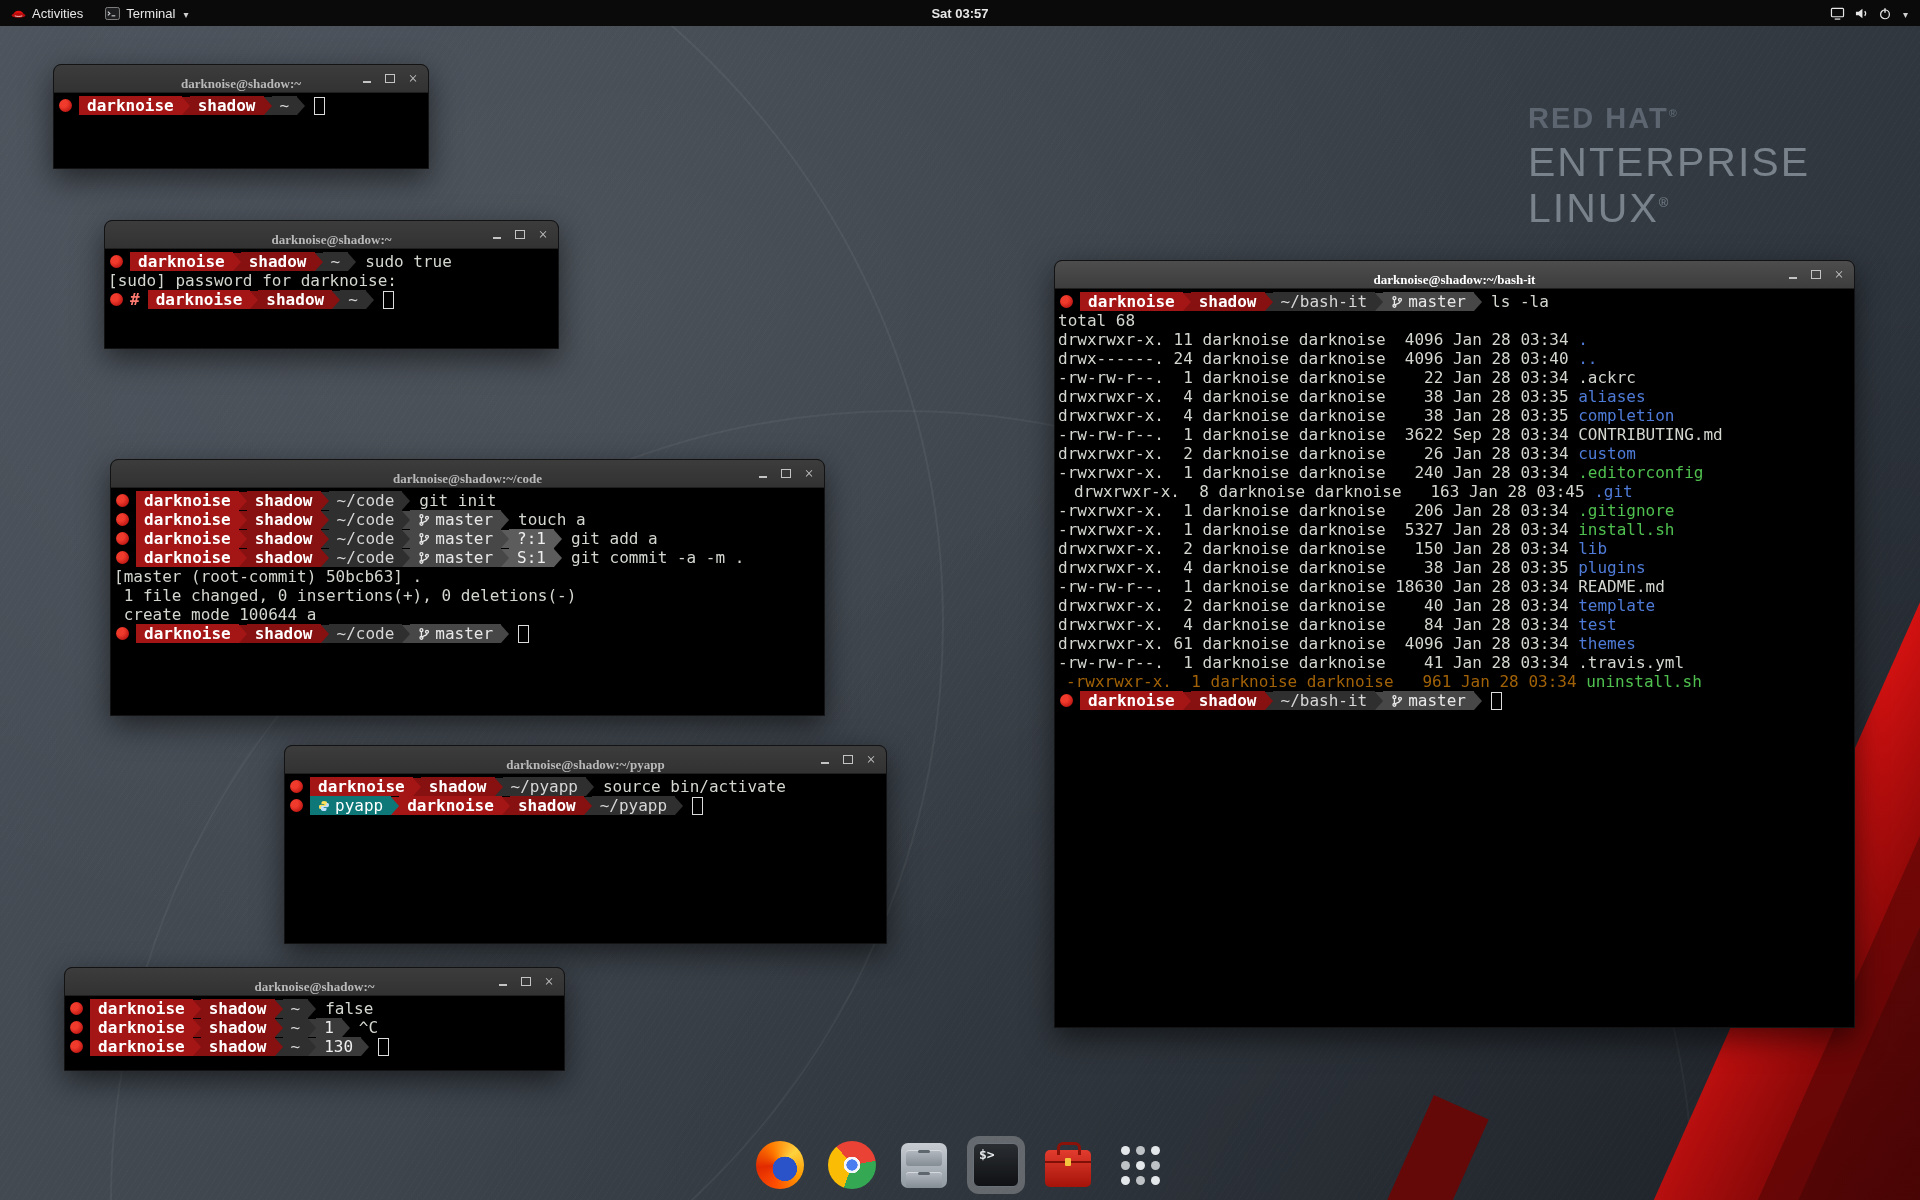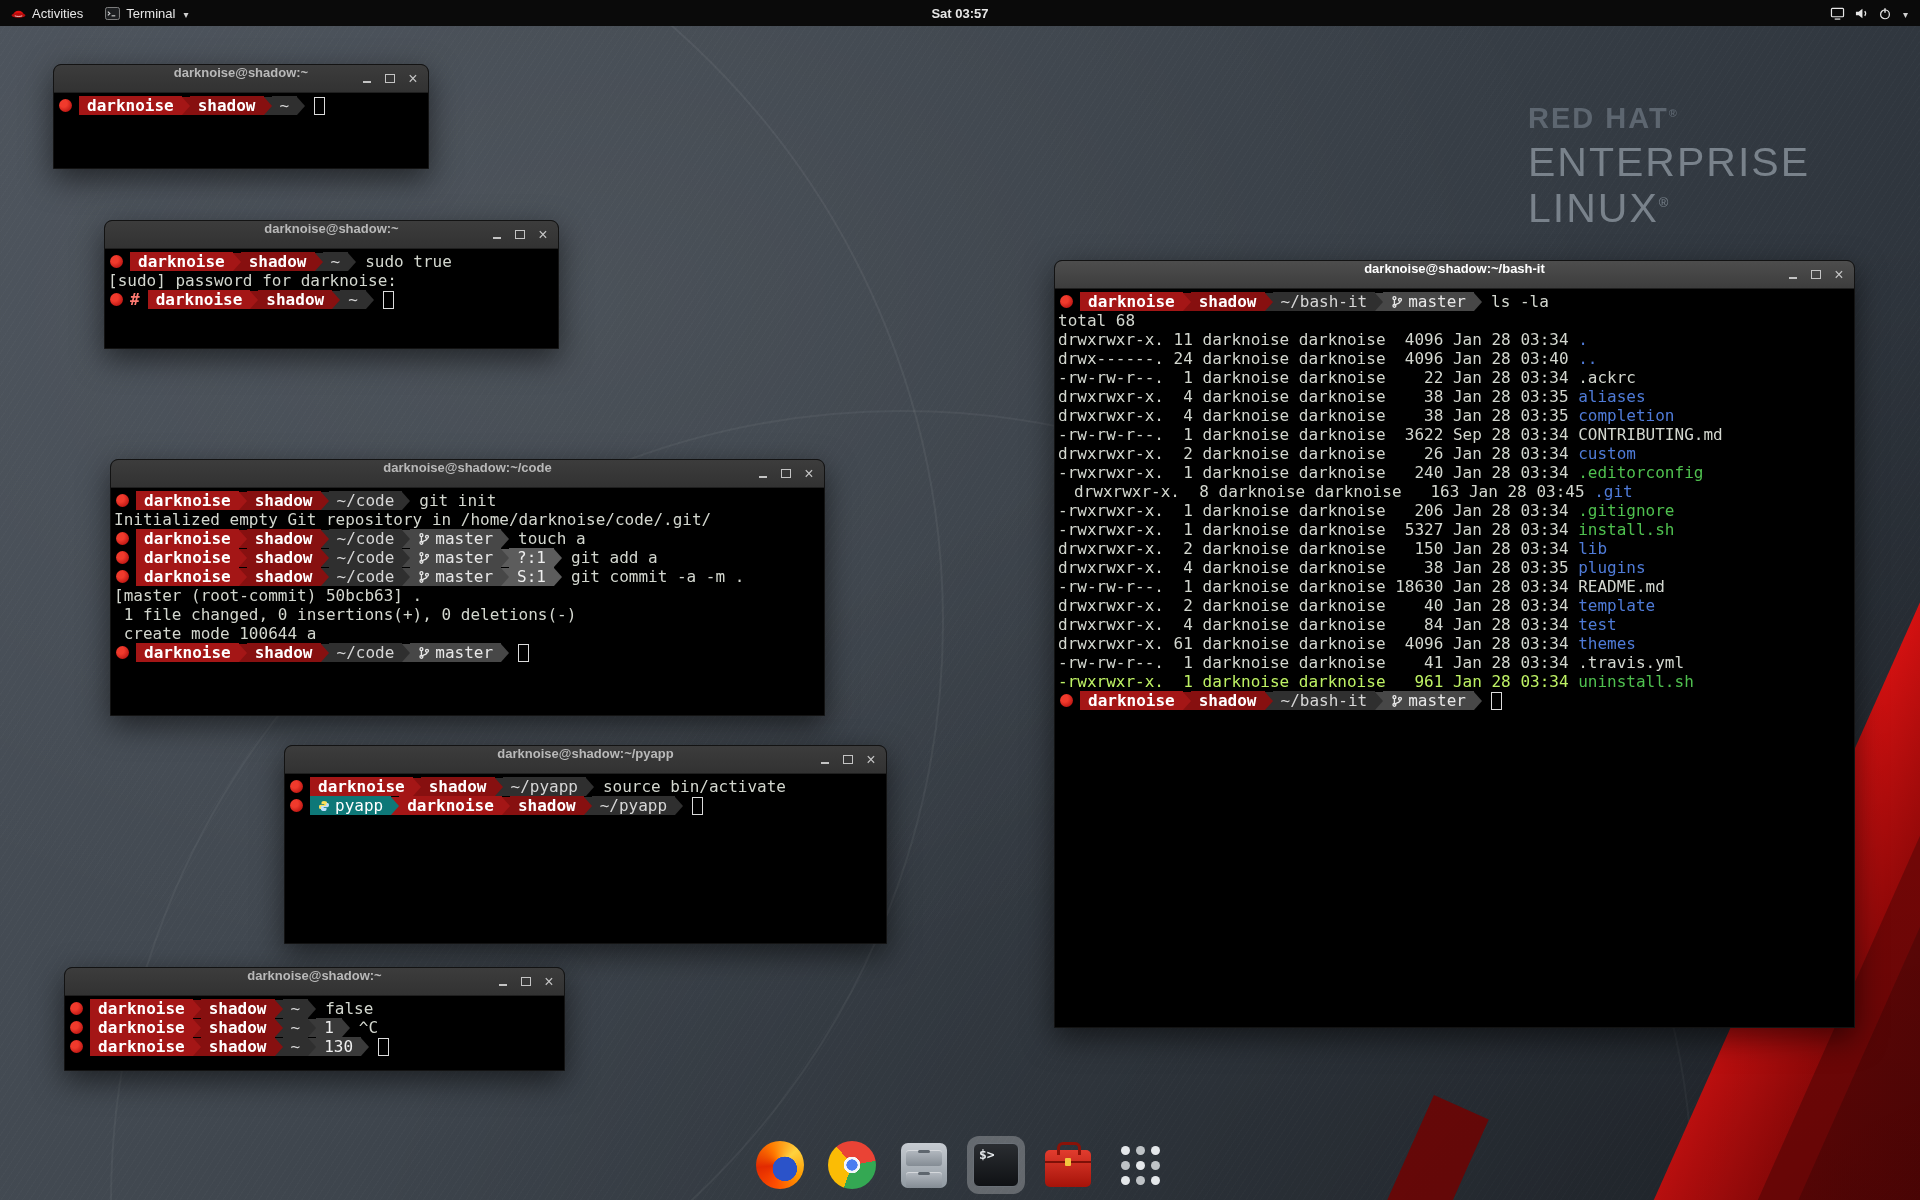--- a/index.html
+++ b/index.html
@@ -39,21 +39,21 @@
   .tb-item{display:flex;align-items:center;gap:6px;height:100%;padding:0 11px;cursor:default;}
   .caret::after{content:"▾";font-size:10px;color:#cfcfcf;margin-left:2px;}
   .tb-clock{position:absolute;left:50%;transform:translateX(-50%);font-weight:600;}
   .tb-right{position:absolute;right:4px;top:0;height:100%;display:flex;align-items:center;gap:9px;padding:0 8px;}
 
   
   #windows-layer{position:absolute;inset:0;z-index:5;}
   .window{position:absolute;background:#000;border:1px solid #131313;border-radius:8px 8px 0 0;
     box-shadow:0 10px 30px rgba(0,0,0,.55);}
   .titlebar{height:27px;border-radius:7px 7px 0 0;background:linear-gradient(#3c3c3c,#323232);
-    border-bottom:1px solid #1f1f1f;display:flex;align-items:flex-start;justify-content:center;position:relative;}
+    border-bottom:1px solid #1f1f1f;display:flex;align-items:flex-end;justify-content:center;position:relative;font-family:Liberation Serif, serif;}
   .window.focused .titlebar{background:linear-gradient(#4d4d4d,#3d3d3d);}
   .title{font-size:13px;font-weight:700;color:#b9b9b9;white-space:nowrap;}
   .window.focused .title{color:#fff;}
   .controls{position:absolute;right:5px;top:0;height:100%;display:flex;align-items:center;gap:3px;}
   .wc{width:20px;height:20px;display:flex;align-items:center;justify-content:center;color:#c4c4c4;border-radius:3px;}
   .wc-min i{display:block;width:8px;height:2px;background:currentColor;margin-top:7px;}
   .wc-max i{display:block;width:8px;height:7px;border:1px solid currentColor;}
   .wc-close::after{content:"×";font-size:16px;line-height:1;}
   .term-body{position:absolute;left:0;right:0;top:28px;bottom:0;background:#000;overflow:hidden;
     padding:3px 2px 0 3px;cursor:text;font-family:"DejaVu Sans Mono",monospace;font-size:16px;}
@@ -201,21 +201,20 @@
               <i></i>
             </div>
             <div class="wc wc-max">
               <i></i>
             </div>
             <div class="wc wc-close"></div>
           </div>
         </div>
         <div class="term-body">
           <div class="term-line"><span class="os-dot"></span><span class="seg" style="background: rgb(164, 22, 22); color: rgb(255, 255, 255); font-weight: 700;">darknoise</span><span class="pl-arrow" style="border-left-color: rgb(164, 22, 22); background-color: rgb(135, 16, 16);"></span><span class="seg" style="background: rgb(135, 16, 16); color: rgb(255, 255, 255); font-weight: 700;">shadow</span><span class="pl-arrow" style="border-left-color: rgb(135, 16, 16); background-color: rgb(47, 47, 47);"></span><span class="seg" style="background: rgb(47, 47, 47); color: rgb(214, 214, 214);">~/code</span><span class="pl-arrow" style="border-left-color: rgb(47, 47, 47); background-color: transparent;"></span><span class="cmd" style="color: rgb(211, 215, 207);">git init</span></div>
-          <div class="term-line"><span class="out" style="color: rgb(211, 215, 207);">Initialized empty Git repository in /home/darknoise/code/.git/</span></div>
           <div class="term-line"><span class="os-dot"></span><span class="seg" style="background: rgb(164, 22, 22); color: rgb(255, 255, 255); font-weight: 700;">darknoise</span><span class="pl-arrow" style="border-left-color: rgb(164, 22, 22); background-color: rgb(135, 16, 16);"></span><span class="seg" style="background: rgb(135, 16, 16); color: rgb(255, 255, 255); font-weight: 700;">shadow</span><span class="pl-arrow" style="border-left-color: rgb(135, 16, 16); background-color: rgb(47, 47, 47);"></span><span class="seg" style="background: rgb(47, 47, 47); color: rgb(214, 214, 214);">~/code</span><span class="pl-arrow" style="border-left-color: rgb(47, 47, 47); background-color: rgb(71, 71, 71);"></span><span class="seg" style="background: rgb(71, 71, 71); color: rgb(232, 232, 232);"><svg width="12" height="14" viewBox="0 0 14 16" style="margin-right:5px;vertical-align:-2px">
                 <g fill="none" stroke="currentColor" stroke-width="1.6">
                   <circle cx="4" cy="3.5" r="1.7"></circle>
                   <circle cx="4" cy="12.5" r="1.7"></circle>
                   <circle cx="10.5" cy="5.5" r="1.7"></circle>
                   <path d="M4 5.3v5.4M10.5 7.3c0 3.2-6.5 2.4-6.5 5.2"></path>
                 </g>
               </svg>master</span><span class="pl-arrow" style="border-left-color: rgb(71, 71, 71); background-color: transparent;"></span><span class="cmd" style="color: rgb(211, 215, 207);">touch a</span></div>
           <div class="term-line"><span class="os-dot"></span><span class="seg" style="background: rgb(164, 22, 22); color: rgb(255, 255, 255); font-weight: 700;">darknoise</span><span class="pl-arrow" style="border-left-color: rgb(164, 22, 22); background-color: rgb(135, 16, 16);"></span><span class="seg" style="background: rgb(135, 16, 16); color: rgb(255, 255, 255); font-weight: 700;">shadow</span><span class="pl-arrow" style="border-left-color: rgb(135, 16, 16); background-color: rgb(47, 47, 47);"></span><span class="seg" style="background: rgb(47, 47, 47); color: rgb(214, 214, 214);">~/code</span><span class="pl-arrow" style="border-left-color: rgb(47, 47, 47); background-color: rgb(71, 71, 71);"></span><span class="seg" style="background: rgb(71, 71, 71); color: rgb(232, 232, 232);"><svg width="12" height="14" viewBox="0 0 14 16" style="margin-right:5px;vertical-align:-2px">
                 <g fill="none" stroke="currentColor" stroke-width="1.6">
@@ -320,21 +319,21 @@
           <div class="term-line"><span class="out" style="color: rgb(211, 215, 207); margin-left: 16px;">drwxrwxr-x.  8 darknoise darknoise   163 Jan 28 03:45 </span><span class="out" style="color: rgb(79, 123, 216);">.git</span></div>
           <div class="term-line"><span class="out" style="color: rgb(211, 215, 207);">-rwxrwxr-x.  1 darknoise darknoise   206 Jan 28 03:34 </span><span class="out" style="color: rgb(79, 192, 79);">.gitignore</span></div>
           <div class="term-line"><span class="out" style="color: rgb(211, 215, 207);">-rwxrwxr-x.  1 darknoise darknoise  5327 Jan 28 03:34 </span><span class="out" style="color: rgb(79, 192, 79);">install.sh</span></div>
           <div class="term-line"><span class="out" style="color: rgb(211, 215, 207);">drwxrwxr-x.  2 darknoise darknoise   150 Jan 28 03:34 </span><span class="out" style="color: rgb(79, 123, 216);">lib</span></div>
           <div class="term-line"><span class="out" style="color: rgb(211, 215, 207);">drwxrwxr-x.  4 darknoise darknoise    38 Jan 28 03:35 </span><span class="out" style="color: rgb(79, 123, 216);">plugins</span></div>
           <div class="term-line"><span class="out" style="color: rgb(211, 215, 207);">-rw-rw-r--.  1 darknoise darknoise 18630 Jan 28 03:34 README.md</span></div>
           <div class="term-line"><span class="out" style="color: rgb(211, 215, 207);">drwxrwxr-x.  2 darknoise darknoise    40 Jan 28 03:34 </span><span class="out" style="color: rgb(79, 123, 216);">template</span></div>
           <div class="term-line"><span class="out" style="color: rgb(211, 215, 207);">drwxrwxr-x.  4 darknoise darknoise    84 Jan 28 03:34 </span><span class="out" style="color: rgb(79, 123, 216);">test</span></div>
           <div class="term-line"><span class="out" style="color: rgb(211, 215, 207);">drwxrwxr-x. 61 darknoise darknoise  4096 Jan 28 03:34 </span><span class="out" style="color: rgb(79, 123, 216);">themes</span></div>
           <div class="term-line"><span class="out" style="color: rgb(211, 215, 207);">-rw-rw-r--.  1 darknoise darknoise    41 Jan 28 03:34 .travis.yml</span></div>
-          <div class="term-line"><span class="out" style="color: #bef264;">-rwxrwxr-x.  1 darknoise darknoise   961 Jan 28 03:34 </span><span class="out" style="color: rgb(79, 192, 79);">uninstall.sh</span></div>
+          <div class="term-line"><span class="out" style="color: #a16207; margin-left: 8px;">-rwxrwxr-x.  1 darknoise darknoise   961 Jan 28 03:34 </span><span class="out" style="color: rgb(79, 192, 79);">uninstall.sh</span></div>
           <div class="term-line"><span class="os-dot"></span><span class="seg" style="background: rgb(164, 22, 22); color: rgb(255, 255, 255); font-weight: 700;">darknoise</span><span class="pl-arrow" style="border-left-color: rgb(164, 22, 22); background-color: rgb(135, 16, 16);"></span><span class="seg" style="background: rgb(135, 16, 16); color: rgb(255, 255, 255); font-weight: 700;">shadow</span><span class="pl-arrow" style="border-left-color: rgb(135, 16, 16); background-color: rgb(47, 47, 47);"></span><span class="seg" style="background: rgb(47, 47, 47); color: rgb(214, 214, 214);">~/bash-it</span><span class="pl-arrow" style="border-left-color: rgb(47, 47, 47); background-color: rgb(71, 71, 71);"></span><span class="seg" style="background: rgb(71, 71, 71); color: rgb(232, 232, 232);"><svg width="12" height="14" viewBox="0 0 14 16" style="margin-right:5px;vertical-align:-2px">
                 <g fill="none" stroke="currentColor" stroke-width="1.6">
                   <circle cx="4" cy="3.5" r="1.7"></circle>
                   <circle cx="4" cy="12.5" r="1.7"></circle>
                   <circle cx="10.5" cy="5.5" r="1.7"></circle>
                   <path d="M4 5.3v5.4M10.5 7.3c0 3.2-6.5 2.4-6.5 5.2"></path>
                 </g>
               </svg>master</span><span class="pl-arrow" style="border-left-color: rgb(71, 71, 71); background-color: transparent;"></span><span class="cursor"></span></div>
         </div>
       </div>

